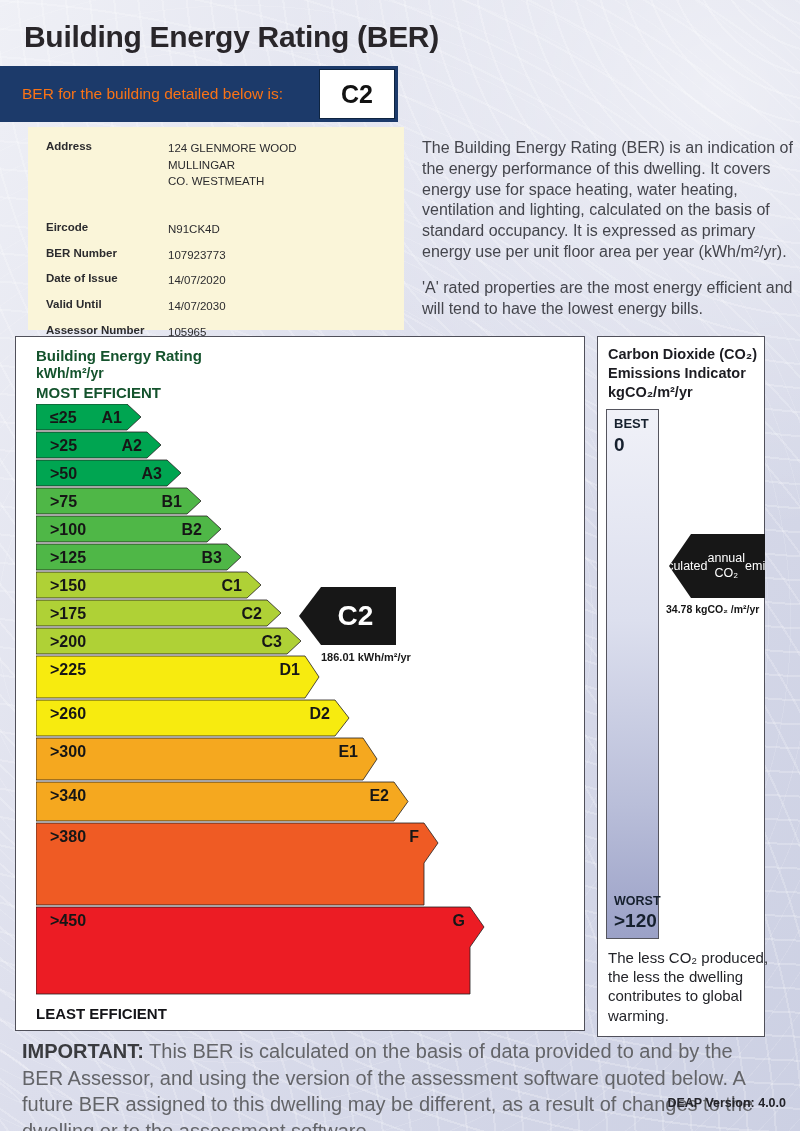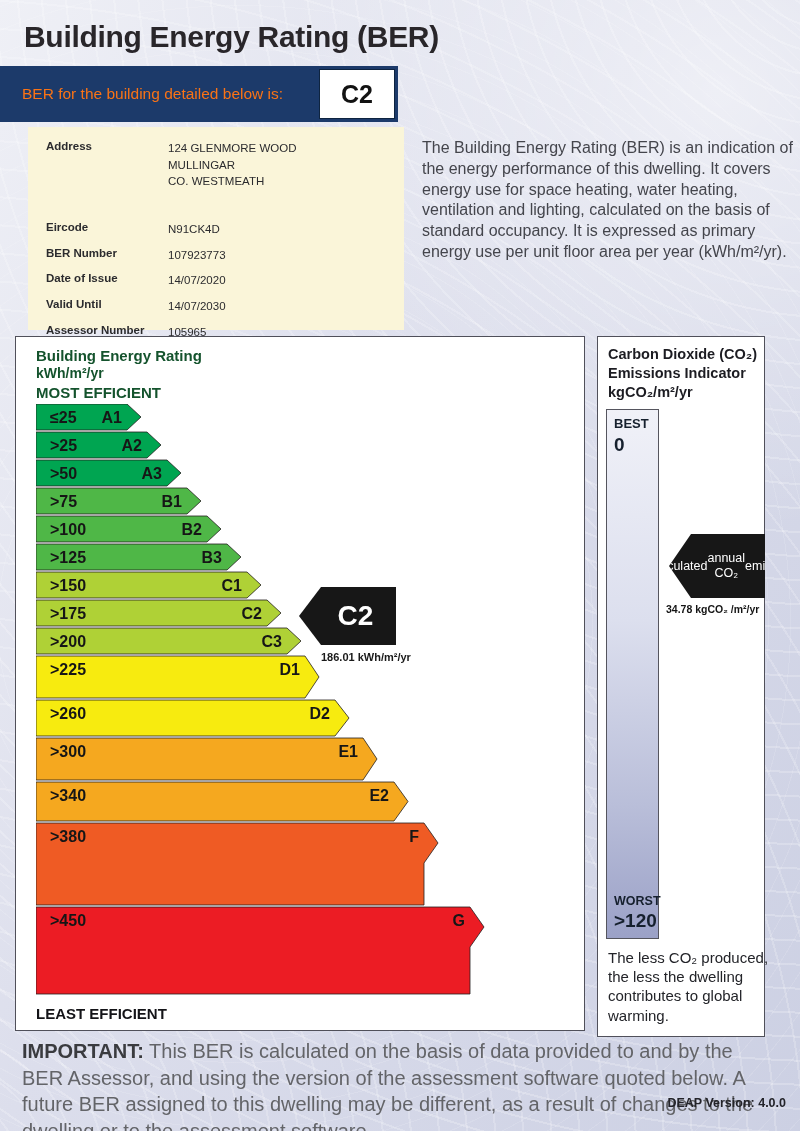--- a/index.html
+++ b/index.html
@@ -138,20 +138,21 @@
         </div>
         <div class="detail-row">
           <span class="dl">Assessor Company No</span>
           <span class="dv">102624</span>
         </div>
       </div>
   </div>
 
   <div class="description">
     <p>The Building Energy Rating (BER) is an indication of the energy performance of this dwelling.  It covers energy use for space heating, water heating, ventilation and lighting, calculated on the basis of standard occupancy. It is expressed as primary energy use per unit floor area per year (kWh/m²/yr).</p>
+    <p>'A' rated properties are the most energy efficient and will tend to have the lowest energy bills.</p>
   </div>
 
   <div class="chart-card">
     <div class="chart-head">
       <div class="l1">Building Energy Rating</div>
       <div class="l2">kWh/m²/yr</div>
       <div class="l3">MOST EFFICIENT</div>
     </div>
     <svg id="ber-ladder" width="540" height="595">
         <polygon points="0,0 91,0 105,13 91,26 0,26" fill="#00A551" stroke="#231f20" stroke-width="0.8"></polygon>

